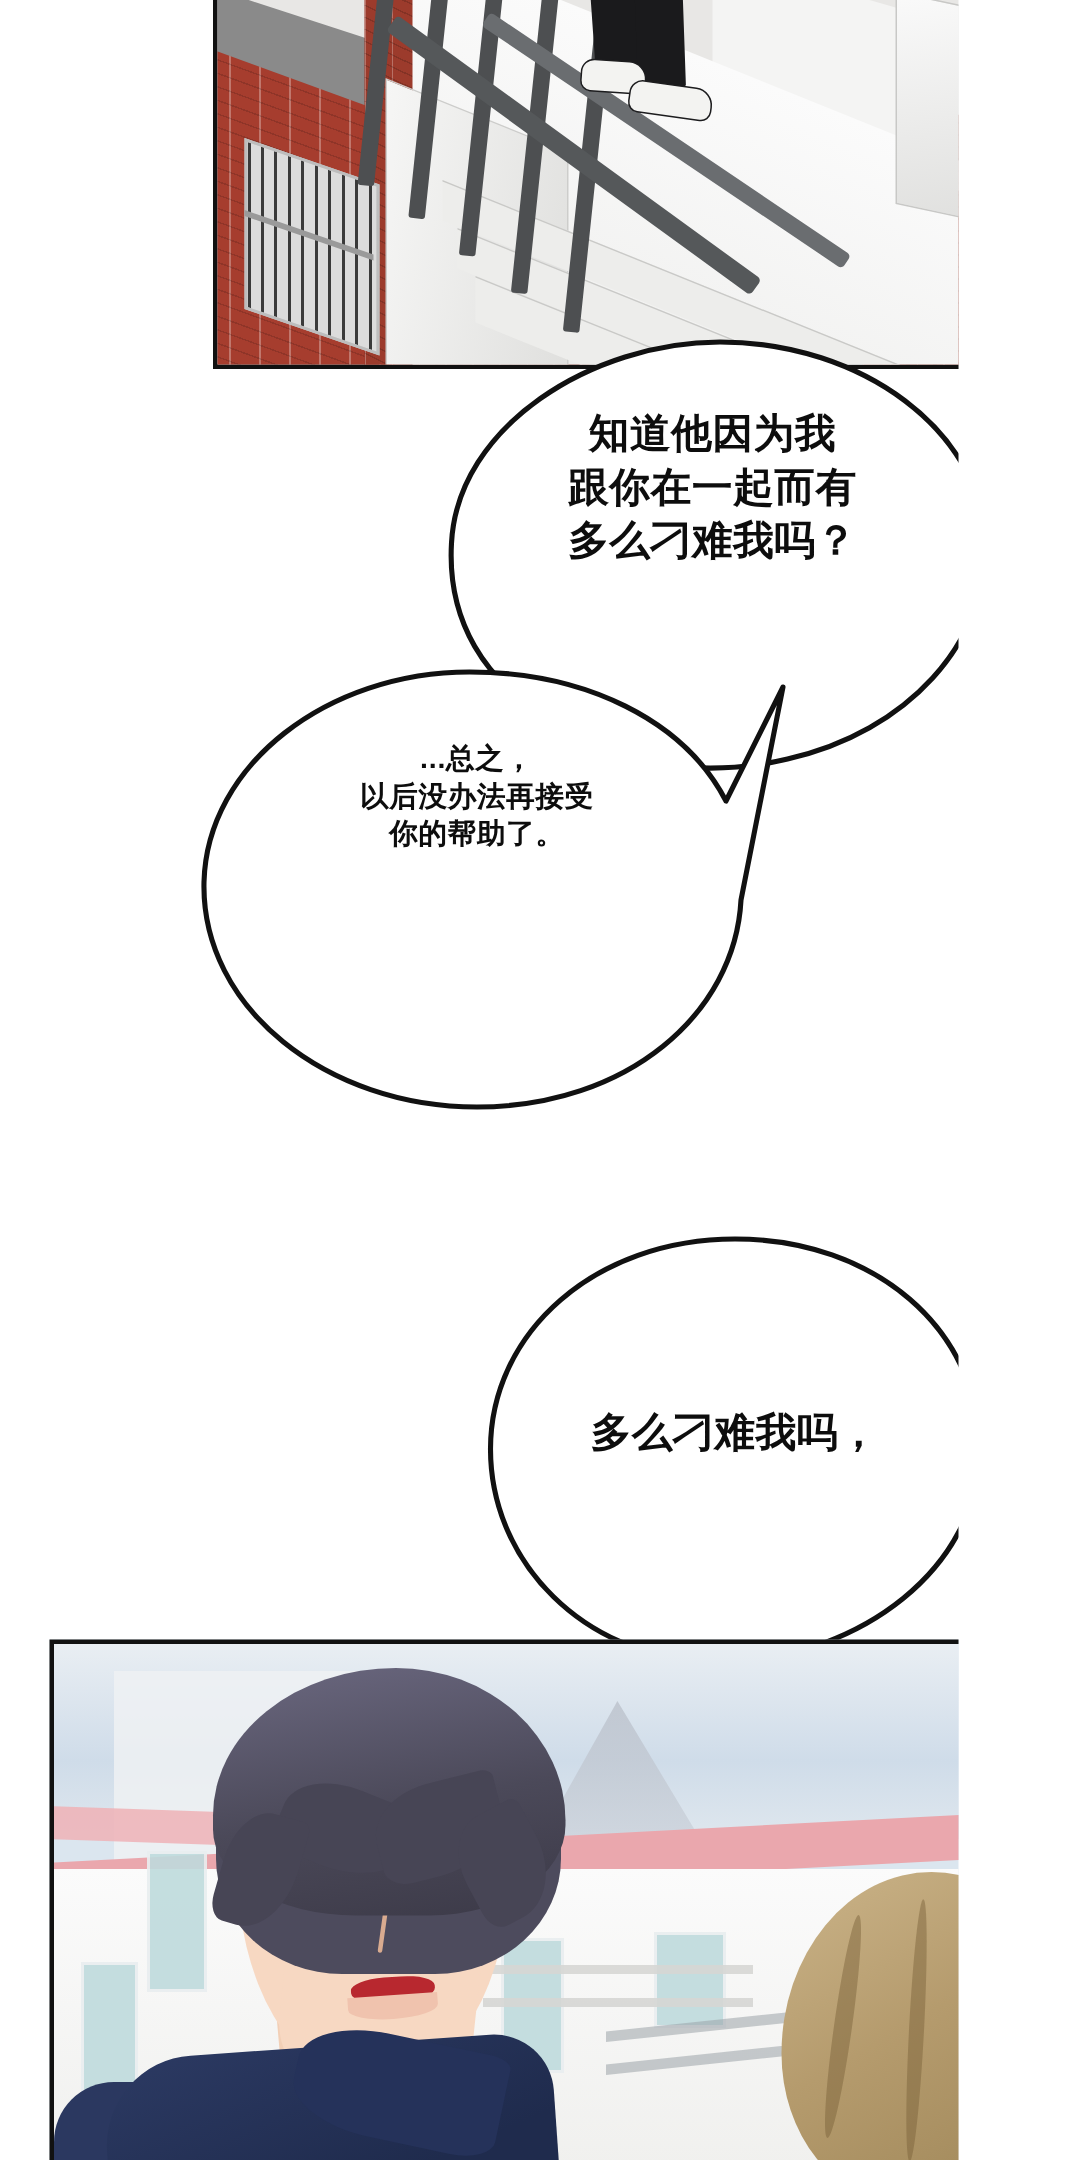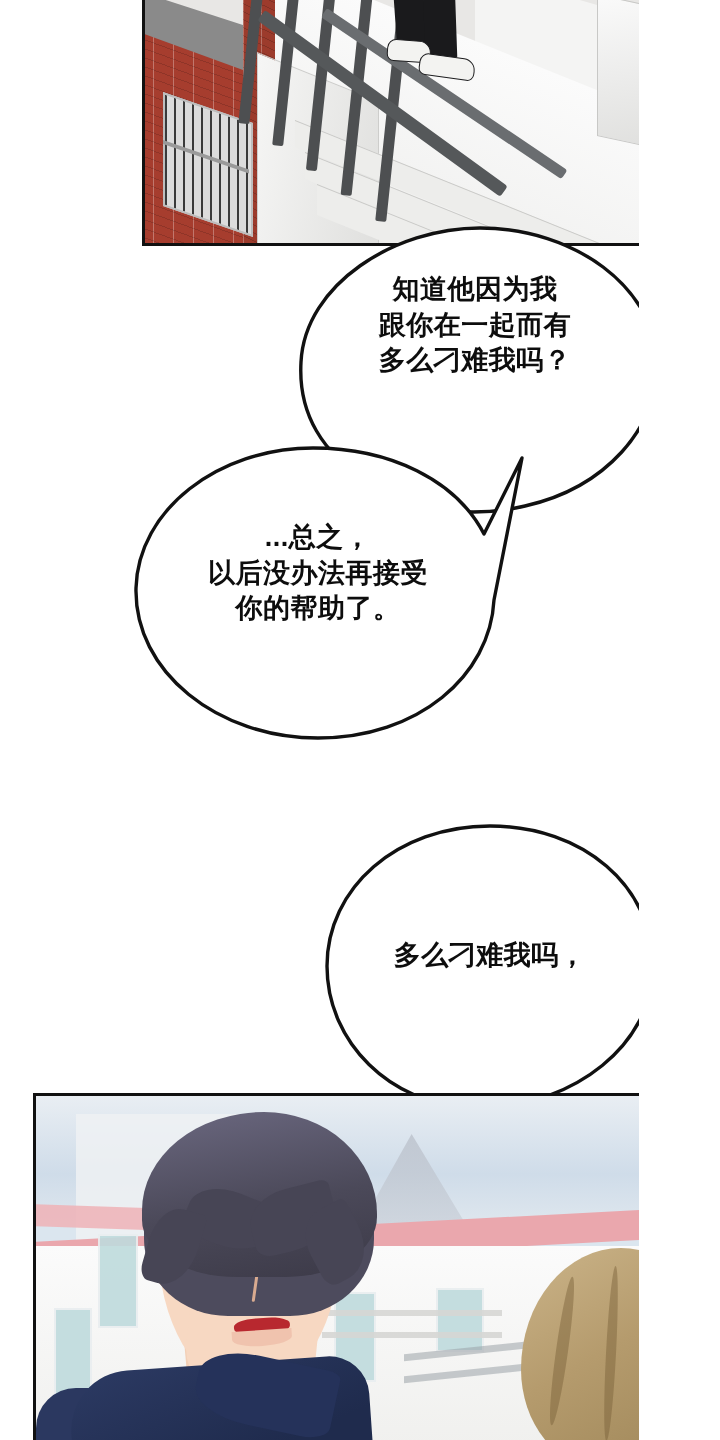--- a/index.html
+++ b/index.html
@@ -352,21 +352,21 @@
     text-align: center;
     color: #0d0d0d;
     font-weight: 700;
     line-height: 1.32;
     letter-spacing: .5px;
     font-family: "Liberation Sans", "DejaVu Sans", sans-serif;
     white-space: pre-line;
     user-select: none;
   }
   #bubble1-text { left: 310px; top: 272px; width: 330px; font-size: 27px; }
-  #bubble2-text { left: 148px; top: 520px; width: 340px; font-size: 27px; }
+  #bubble2-text { left: 148px; top: 494px; width: 340px; font-size: 19px; }
   #bubble3-text { left: 340px; top: 938px; width: 300px; font-size: 27px; }
 </style>
 </head>
 <body>
 
 <div id="page">
 
   <div class="panel" id="panel-top">
     <div class="p1-layer p1-greywall"></div>
     <div class="p1-layer p1-brick-left"></div>

